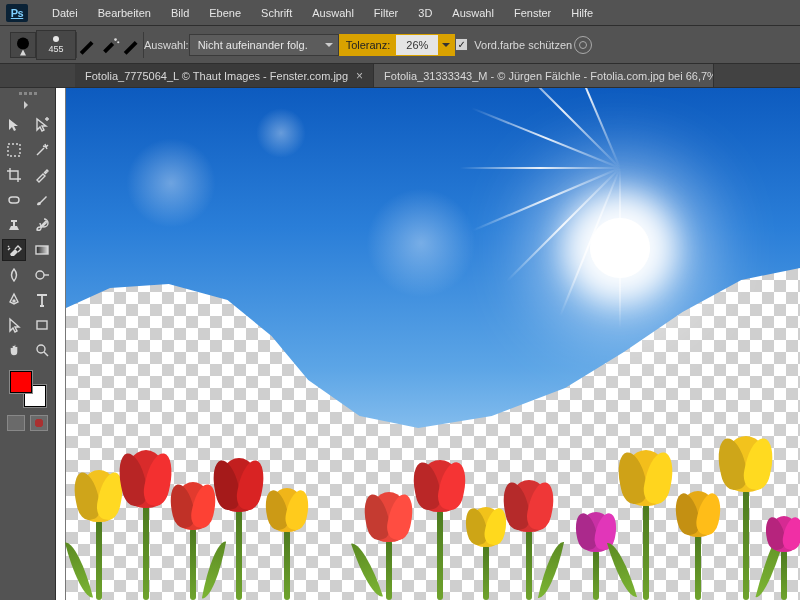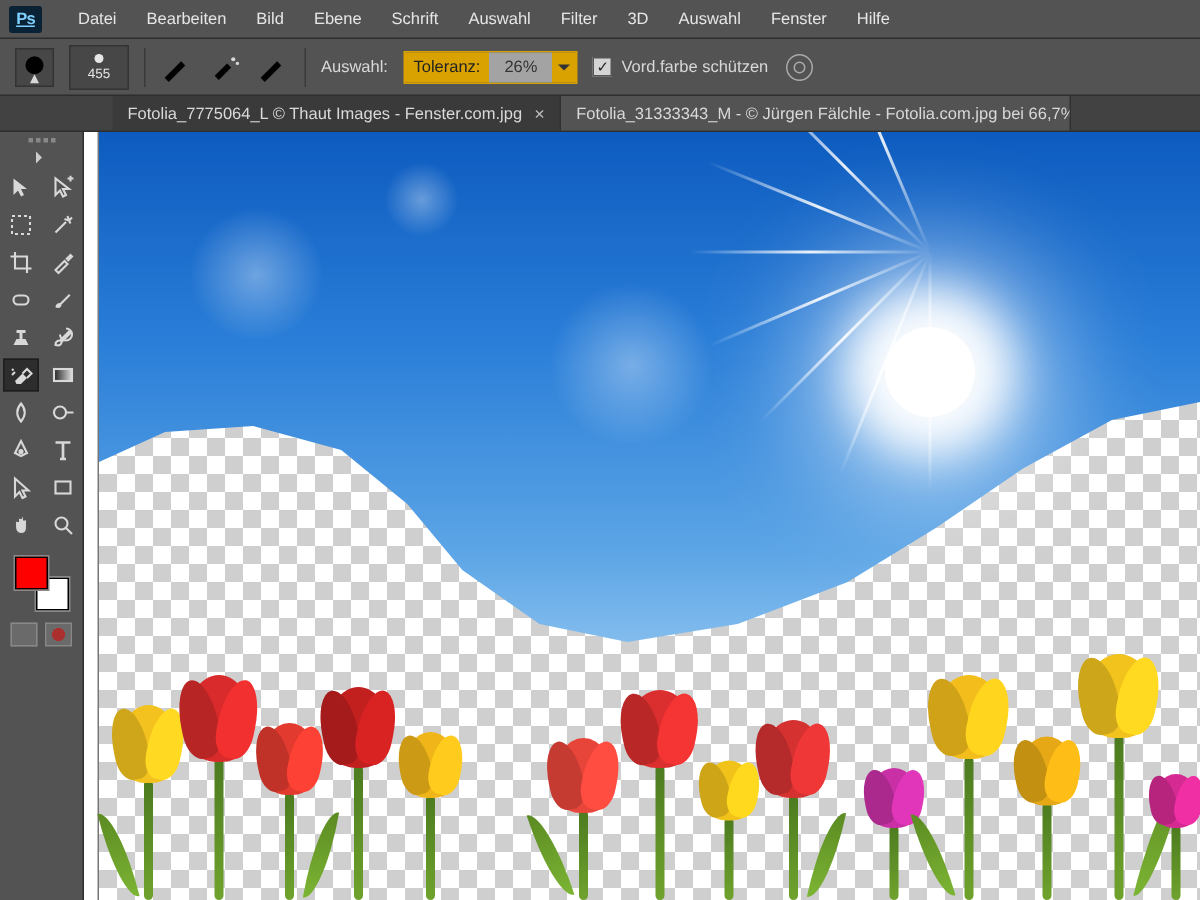--- a/index.html
+++ b/index.html
@@ -4,32 +4,32 @@
 <style>
   * { margin: 0; padding: 0; box-sizing: border-box; font-family: "Segoe UI", Tahoma, sans-serif; }
   body { background: #535353; width: 800px; height: 600px; overflow: hidden; color: #e6e6e6; font-size: 11px; user-select: none; }
 
   
   .menubar { height: 26px; background: #535353; display: flex; align-items: center; padding-left: 6px; border-bottom: 1px solid #2e2e2e; }
   .ps-logo { width: 22px; height: 18px; background: #0a2236; color: #7fd0ff; font-weight: 700; font-size: 11px; display: flex; align-items: center; justify-content: center; border-radius: 2px; margin-right: 14px; letter-spacing: -0.5px; text-decoration: underline; }
   .menubar .menu-item { padding: 0 10px; height: 100%; display: flex; align-items: center; cursor: default; }
 
   
-  .optionsbar { height: 38px; background: #535353; display: flex; align-items: center; padding-left: 10px; border-bottom: 1px solid #2e2e2e; gap: 10px; }
+  .optionsbar { height: 38px; background: #535353; display: flex; align-items: center; padding-left: 10px; border-bottom: 1px solid #2e2e2e; }
   .tool-preset { width: 26px; height: 26px; background: #474747; border: 1px solid #333; display:flex; align-items:center; justify-content:center; }
   .brush-well { width: 40px; height: 30px; background: #474747; border: 1px solid #333; display:flex; flex-direction:column; align-items:center; justify-content:center; font-size:9px; }
   .brush-dot { width:6px; height:6px; border-radius:50%; background:#e6e6e6; margin-bottom:2px; }
   .mini-icon { width: 22px; height: 22px; display:flex; align-items:center; justify-content:center; }
   .vsep { width:1px; height:26px; background:#3a3a3a; }
   .label { color:#d9d9d9; }
   .dropdown { height:22px; background:#5c5c5c; border:1px solid #3a3a3a; display:flex; align-items:center; padding:0 18px 0 8px; position:relative; font-size:11px; }
   .dropdown::after { content:""; position:absolute; right:5px; top:8px; border:4px solid transparent; border-top-color:#ccc; }
   .toleranz-box { height:22px; display:flex; align-items:center; border:1px solid #d9a200; }
   .toleranz-box .tl-label { background:#d9a200; color:#222; padding:0 6px; height:100%; display:flex; align-items:center; font-size:11px; }
-  .toleranz-box .tl-val { background:#a3a3a3; color:#333; padding:0 10px; height:100%; display:flex; align-items:center; font-size:11px; }
+  .toleranz-box .tl-val { background:#e5e5e5; color:#333; padding:0 10px; height:100%; display:flex; align-items:center; font-size:11px; }
   .toleranz-box .tl-dd { width:16px; height:100%; background:#d9a200; position:relative; }
   .toleranz-box .tl-dd::after { content:""; position:absolute; left:4px; top:8px; border:4px solid transparent; border-top-color:#333; }
   .checkbox { width:13px; height:13px; background:#d4d4d4; border:1px solid #555; display:flex; align-items:center; justify-content:center; color:#222; font-size:10px; }
   .target-icon { width:18px;height:18px;border:1px solid #aaa;border-radius:50%;position:relative; }
   .target-icon::after{content:"";position:absolute;inset:4px;border:1px solid #aaa;border-radius:50%;}
 
   
   .doctabs { height: 24px; background: #424242; display:flex; align-items:stretch; border-bottom:1px solid #2e2e2e; padding-left: 75px; }
   .doctab { display:flex; align-items:center; padding: 0 10px; font-size:11px; color:#d9d9d9; border-right:1px solid #303030; max-width: 340px; white-space:nowrap; overflow:hidden; }
   .doctab.inactive { background:#3a3a3a; }
@@ -140,20 +140,23 @@
       </svg>
   </div>
   <div class="mini-icon">
     <svg viewBox="0 0 16 16">
         <path d="M2 13 L10 5 L12 7 L4 15 Z"></path>
       </svg>
   </div>
   <div class="vsep"></div>
 
   <span class="label">Auswahl:</span>
+  <div class="dropdown" style="width:150px">
+    <span>Nicht aufeinander folg.</span>
+  </div>
 
   <div class="toleranz-box">
     <div class="tl-label">Toleranz:</div>
     <div class="tl-val">26%</div>
     <div class="tl-dd"></div>
   </div>
 
   <div style="display:flex;align-items:center;gap:6px">
     <div class="checkbox">✓</div>
     <span class="label">Vord.farbe schützen</span>

